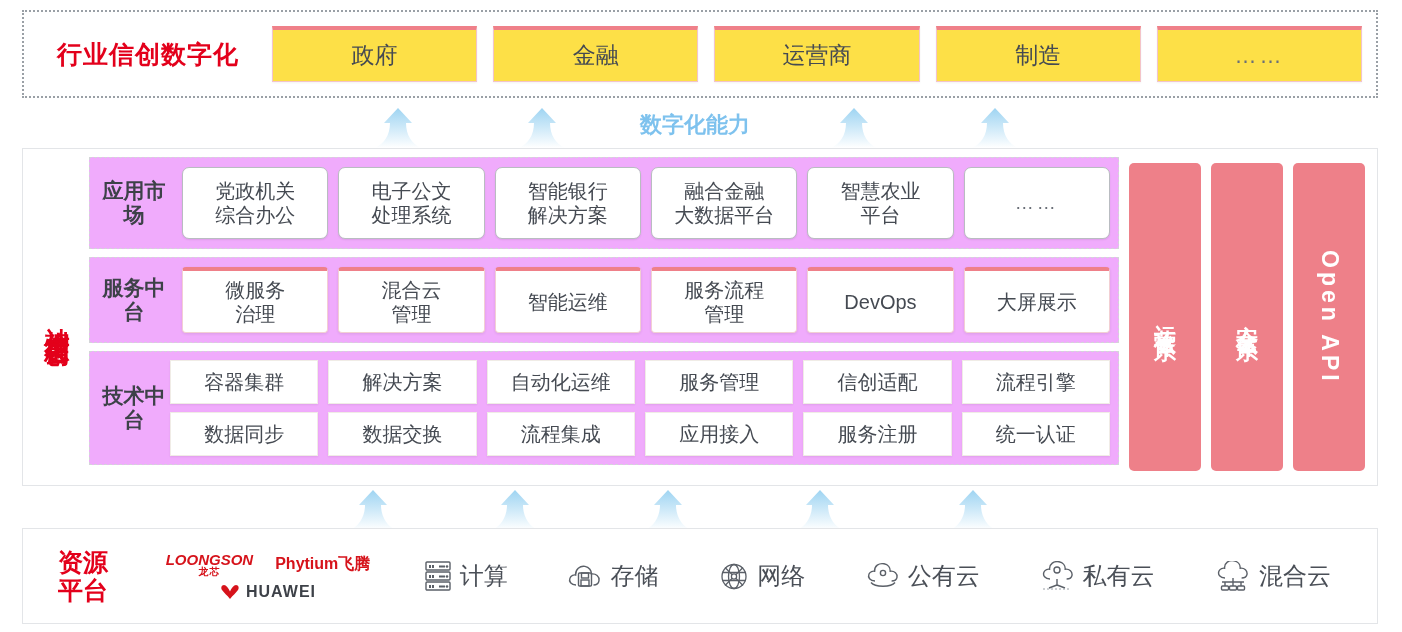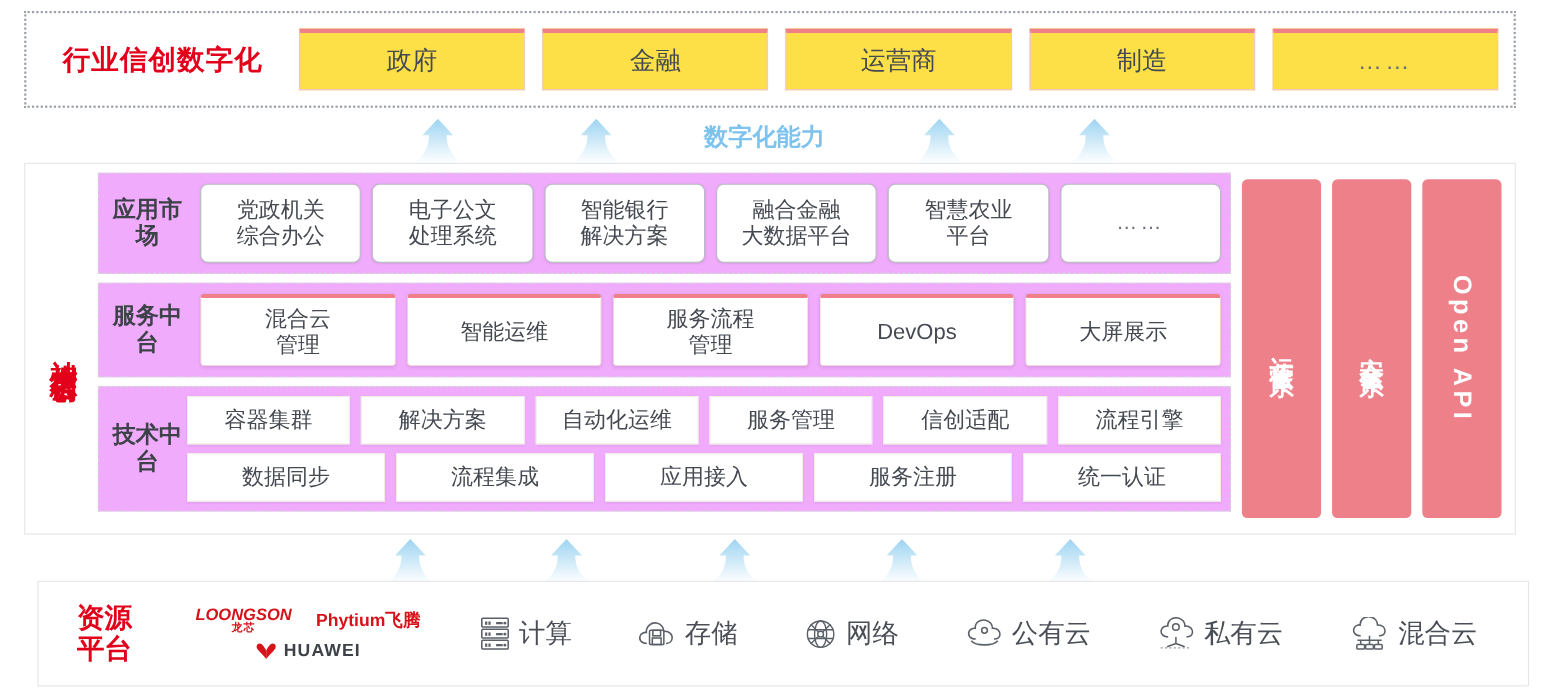--- a/index.html
+++ b/index.html
@@ -127,21 +127,21 @@
     background:#ee8089;
     border-radius:5px;
     display:flex;align-items:center;justify-content:center;
     color:#ffffff;font-size:22px;font-weight:bold;
   }
   .pillar span{writing-mode:vertical-rl;text-orientation:upright;letter-spacing:5px;}
   .pillar.api span{text-orientation:sideways;letter-spacing:4px;font-size:23px;}
 
   
   .resource-band{
-    position:absolute;left:34px;top:528px;width:1356px;height:96px;
+    position:absolute;left:22px;top:528px;width:1356px;height:96px;
     border:1px solid #e3e5e8;
     box-sizing:border-box;background:#fff;
     display:flex;align-items:center;
   }
   .res-title{
     width:120px;flex:0 0 120px;text-align:center;
     color:#e3001b;font-size:25px;font-weight:bold;line-height:1.12;
   }
   .vendors{
     flex:0 0 250px;display:flex;flex-direction:column;
@@ -213,20 +213,22 @@
 大数据平台</div>
             <div class="card card-app" style="white-space:pre-line">智慧农业
 平台</div>
             <div class="card card-app dots">……</div>
           </div>
         </div>
 
         <div class="layer layer-svc">
           <div class="layer-label">服务中台</div>
           <div class="layer-items">
+            <div class="card card-svc" style="white-space:pre-line">微服务
+治理</div>
             <div class="card card-svc" style="white-space:pre-line">混合云
 管理</div>
             <div class="card card-svc" style="white-space:pre-line">智能运维</div>
             <div class="card card-svc" style="white-space:pre-line">服务流程
 管理</div>
             <div class="card card-svc" style="white-space:pre-line">DevOps</div>
             <div class="card card-svc" style="white-space:pre-line">大屏展示</div>
           </div>
         </div>
 
@@ -236,20 +238,21 @@
             <div class="tech-row">
               <div class="card card-tech">容器集群</div>
               <div class="card card-tech">解决方案</div>
               <div class="card card-tech">自动化运维</div>
               <div class="card card-tech">服务管理</div>
               <div class="card card-tech">信创适配</div>
               <div class="card card-tech">流程引擎</div>
             </div>
             <div class="tech-row">
               <div class="card card-tech">数据同步</div>
+              <div class="card card-tech">数据交换</div>
               <div class="card card-tech">流程集成</div>
               <div class="card card-tech">应用接入</div>
               <div class="card card-tech">服务注册</div>
               <div class="card card-tech">统一认证</div>
             </div>
           </div>
         </div>
 
       </div>
 

